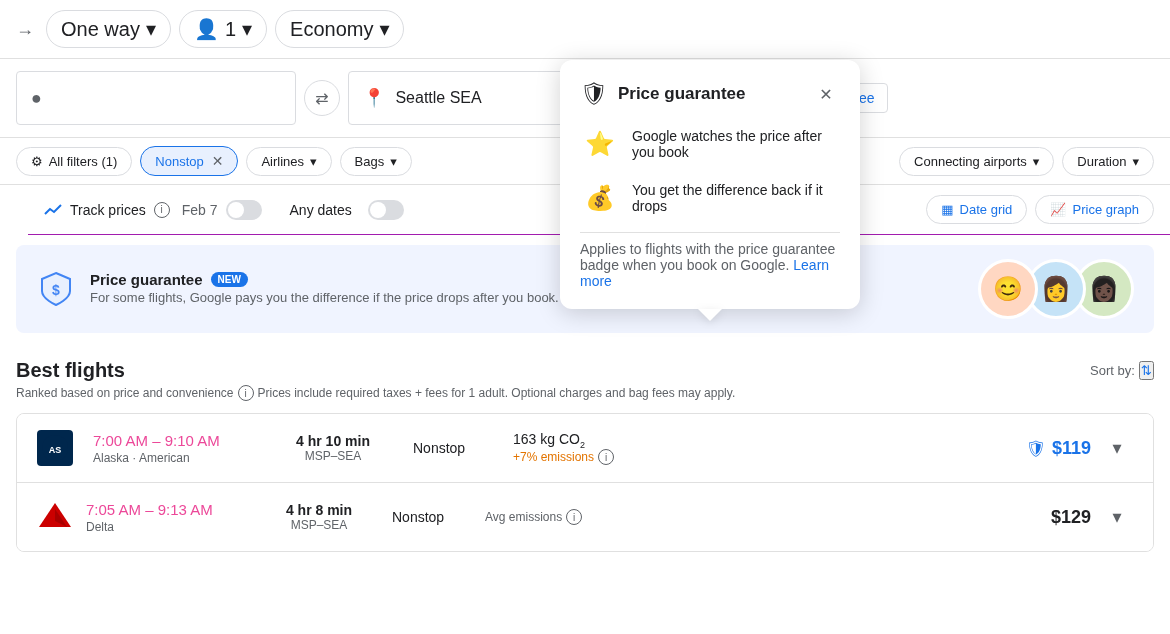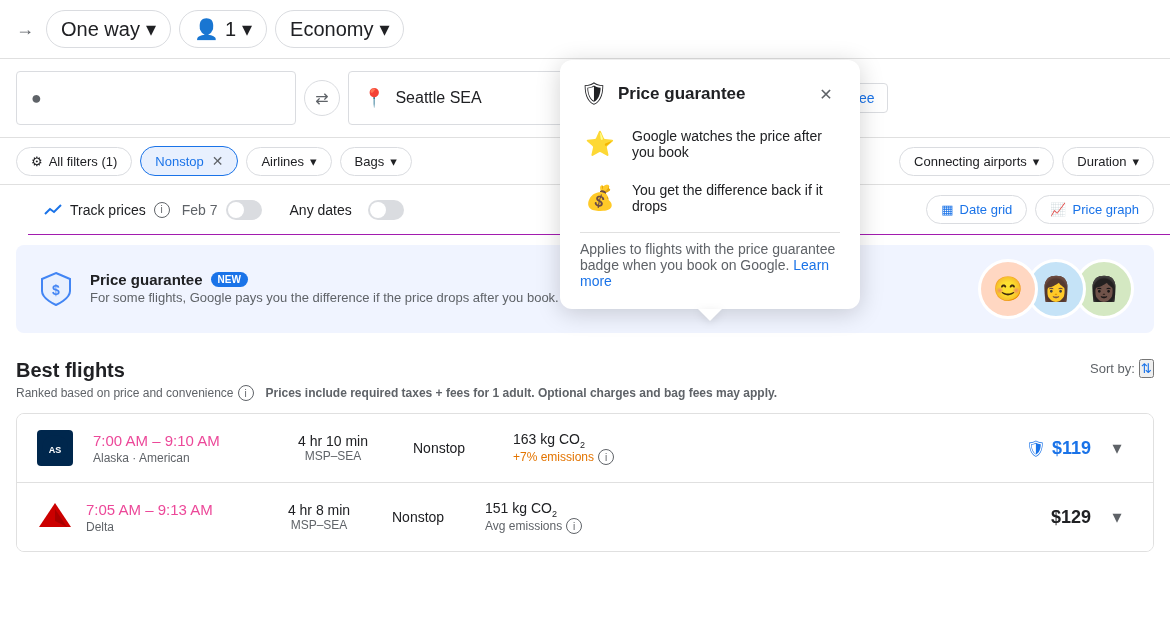--- a/index.html
+++ b/index.html
@@ -339,20 +339,21 @@
       color: #5f6368;
       margin-top: 2px;
     }
     .flight-duration {
       min-width: 120px;
       text-align: center;
     }
     .duration-main {
       font-size: 14px;
       color: #202124;
+      font-weight: bold;
     }
     .route-main {
       font-size: 12px;
       color: #5f6368;
     }
     .flight-stops {
       min-width: 80px;
       font-size: 14px;
       color: #202124;
     }
@@ -634,33 +635,33 @@
     </div>
   </div>
   <div class="pg-banner-illustration">
     <div class="avatar-circle" style="background:#ffd7c2; z-index:3;">😊</div>
     <div class="avatar-circle" style="background:#c5e3f7; z-index:2; margin-left:-12px;">👩</div>
     <div class="avatar-circle" style="background:#d4e8c2; z-index:1; margin-left:-12px;">👩🏿</div>
   </div>
 </div>
 
 <div class="section-header">
-  <div style="display:flex; align-items:flex-start;">
+  <div style="display:flex; align-items:center;">
     <span class="section-title">Best flights</span>
     <div class="sort-right">
       <span>Sort by:</span>
       <button class="sort-btn">
         <span>⇅</span>
       </button>
     </div>
   </div>
   <div class="section-sub">
     <span>Ranked based on price and convenience</span>
     <span class="info-icon">i</span>
-    <span style="margin-left:8px;font-weight:bold;">Prices include required taxes + fees for 1 adult. Optional charges and bag fees may apply.</span>
+    <span style="">Prices include required taxes + fees for 1 adult. Optional charges and bag fees may apply.</span>
   </div>
 </div>
 
 <div class="flights-list">
 
   <div class="flight-row">
     <div class="airline-logo alaska-logo">
       <svg width="28" height="28" viewBox="0 0 28 28">
         <circle cx="14" cy="14" r="13" fill="#00274d"></circle>
         <text x="14" y="19" text-anchor="middle" fill="white" font-size="9" font-weight="bold">AS</text>
@@ -711,23 +712,20 @@
         <span>9:13 AM</span>
       </div>
       <div class="flight-airline">Delta</div>
     </div>
     <div class="flight-duration">
       <div class="duration-main">4 hr 8 min</div>
       <div class="route-main">MSP–SEA</div>
     </div>
     <div class="flight-stops">Nonstop</div>
     <div class="flight-emissions">
-      <div class="emissions-main">
-        <span>151 kg CO</span><sub>2</sub>
-      </div>
       <div class="emissions-sub">
         <span>Avg emissions</span>
         <span class="info-icon">i</span>
       </div>
     </div>
     <div class="flight-price-area">
       <span class="price-main">$129</span>
       <button class="expand-btn">▾</button>
     </div>
   </div>

